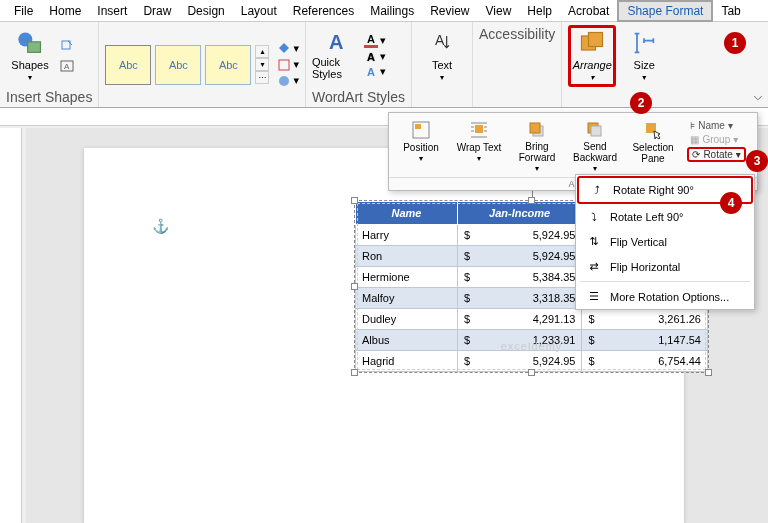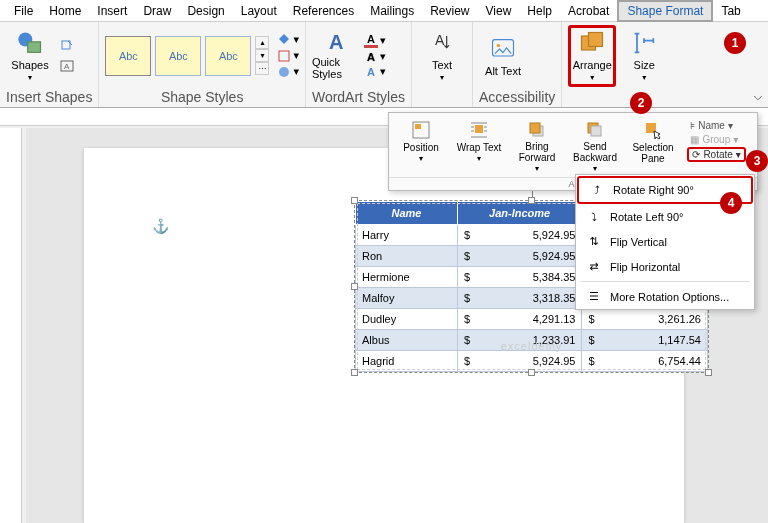--- a/index.html
+++ b/index.html
@@ -28,21 +28,21 @@
 .style-box.sel { border: 1px solid #888; }
 .gal-ctrl { display: flex; flex-direction: column; gap: 0; }
 .gal-ctrl div { width: 14px; height: 13px; border: 1px solid #ccc; font-size: 8px; display: flex; align-items: center; justify-content: center; cursor: pointer; }
 
 
 .wa-col { display: flex; flex-direction: column; gap: 2px; }
 .wa-item { display: flex; align-items: center; gap: 2px; font-size: 11px; cursor: pointer; }
 .wa-a { font-weight: bold; width: 14px; text-align: center; }
 
 
-.arrange-btn { border: 3px solid #d40000; border-radius: 3px; }
+.arrange-btn { border: 3px solid #d40000; border-radius: 3px; font-style: italic; }
 .size-btn { }
 
 
 .callout { position: absolute; width: 22px; height: 22px; background: #c00000; color: #fff; border-radius: 50%; display: flex; align-items: center; justify-content: center; font-size: 12px; font-weight: bold; z-index: 50; }
 
 
 .ruler-h { height: 18px; background: #fff; border-bottom: 1px solid #ccc; display: flex; align-items: center; padding-left: 30px; gap: 30px; font-size: 9px; color: #777; }
 .ruler-h span { width: 1px; }
 .ruler-v { position: absolute; left: 0; top: 128px; width: 22px; background: #fff; border-right: 1px solid #ccc; height: 395px; display: flex; flex-direction: column; align-items: center; padding-top: 4px; gap: 30px; font-size: 9px; color: #777; }
 
@@ -150,21 +150,20 @@
               <path d="M7 1l5 5-5 5-5-5z" fill="#4a89d8"></path>
             </svg>▾</div>
         <div class="wa-item"><svg width="14" height="14">
               <rect x="2" y="2" width="10" height="10" fill="none" stroke="#c44"></rect>
             </svg>▾</div>
         <div class="wa-item"><svg width="14" height="14">
               <circle cx="7" cy="7" r="5" fill="#4a89d8" opacity="0.7"></circle>
             </svg>▾</div>
       </div>
     </div>
-    <div class="group-label">Shape Styles</div>
   </div>
 
   <div class="group">
     <div class="group-body">
       <div class="big-btn">
         <span class="wa-a" style="font-size:20px;color:#3a69b7">A</span>
         <span>Quick Styles</span>
       </div>
       <div class="wa-col">
         <div class="wa-item"><span class="wa-a" style="border-bottom:3px solid #c44">A</span>▾</div>
@@ -183,30 +182,20 @@
             <path d="M16 6v10M14 14l2 2 2-2" stroke="#333" fill="none"></path>
           </svg>
         <span>Text</span>
         <span style="font-size:8px">▾</span>
       </div>
     </div>
     <div class="group-label">&nbsp;</div>
   </div>
 
   <div class="group">
-    <div class="group-body">
-      <div class="big-btn">
-        <svg width="24" height="24" viewBox="0 0 24 24">
-            <rect x="3" y="4" width="18" height="14" fill="none" stroke="#4a89d8" rx="2"></rect>
-            <circle cx="8" cy="9" r="1.5" fill="#e8a33d"></circle>
-            <path d="M5 16l4-4 3 3 3-4 4 5" stroke="#4a89d8" fill="none"></path>
-          </svg>
-        <span>Alt Text</span>
-      </div>
-    </div>
     <div class="group-label">Accessibility</div>
   </div>
 
   <div class="group" style="border-right:none">
     <div class="group-body">
       <div class="big-btn arrange-btn">
         <svg width="26" height="26" viewBox="0 0 24 24">
             <rect x="3" y="6" width="12" height="12" fill="#e8a33d" stroke="#b77c1f"></rect>
             <rect x="9" y="3" width="12" height="12" fill="#e8a33d" stroke="#b77c1f"></rect>
           </svg>

